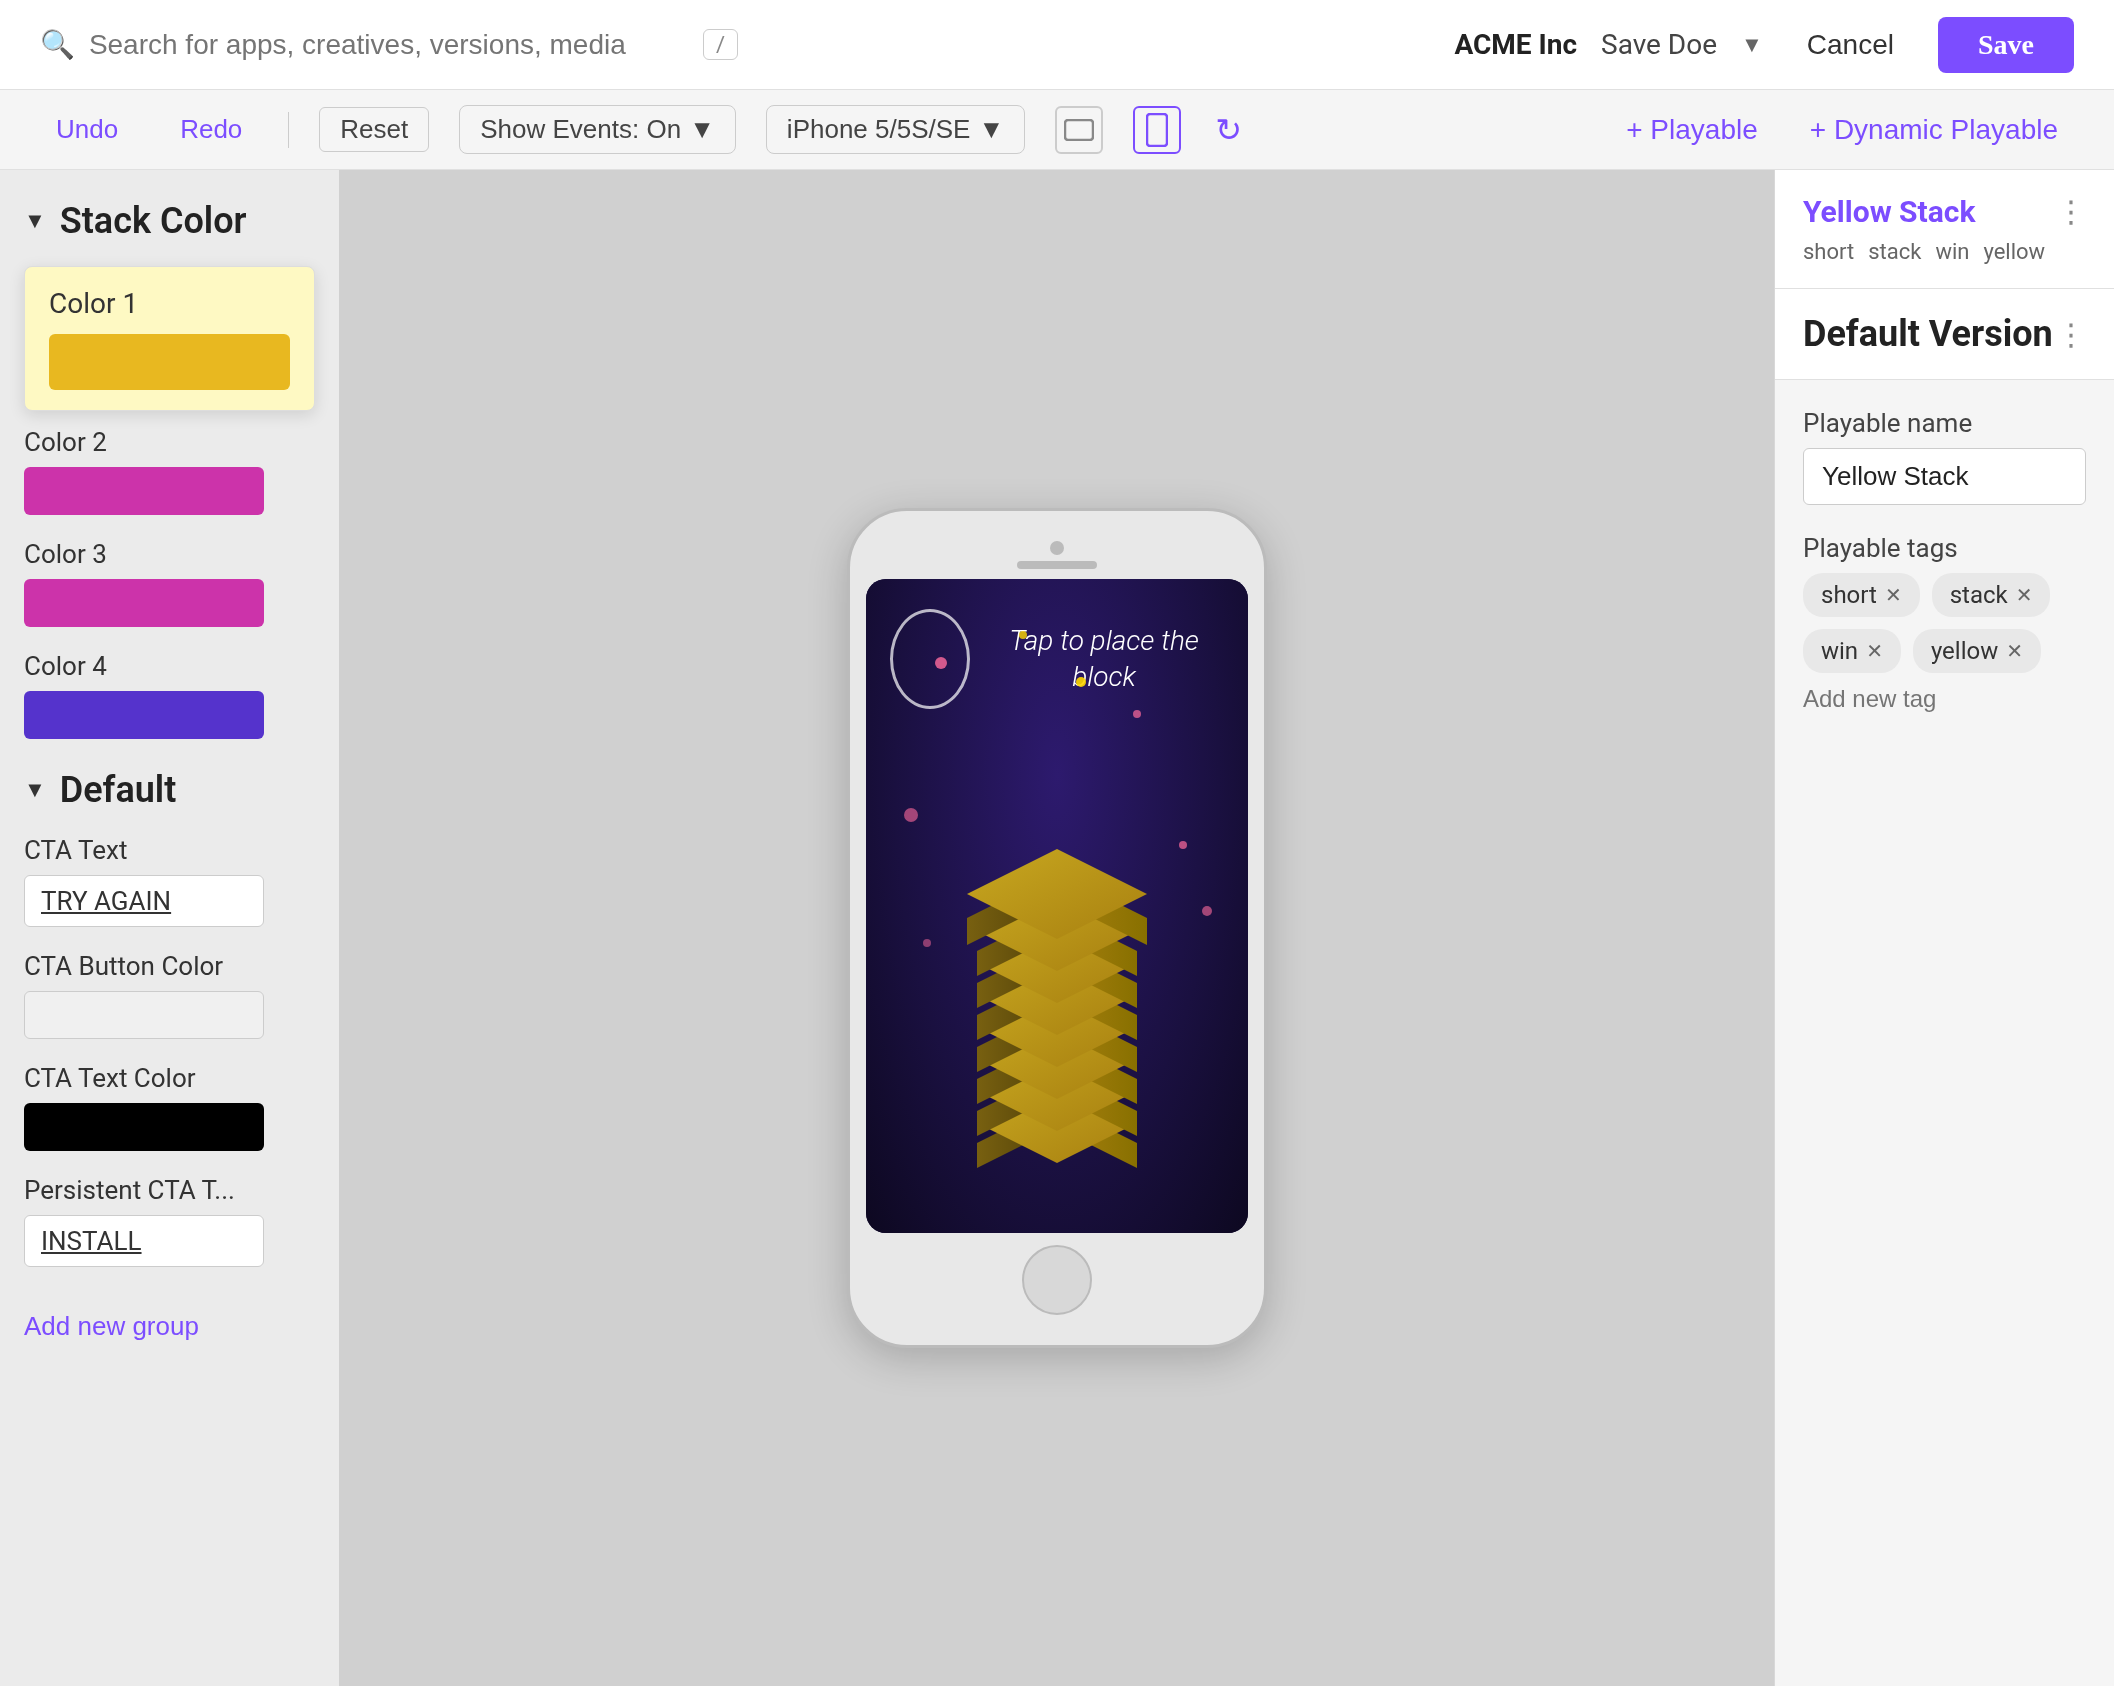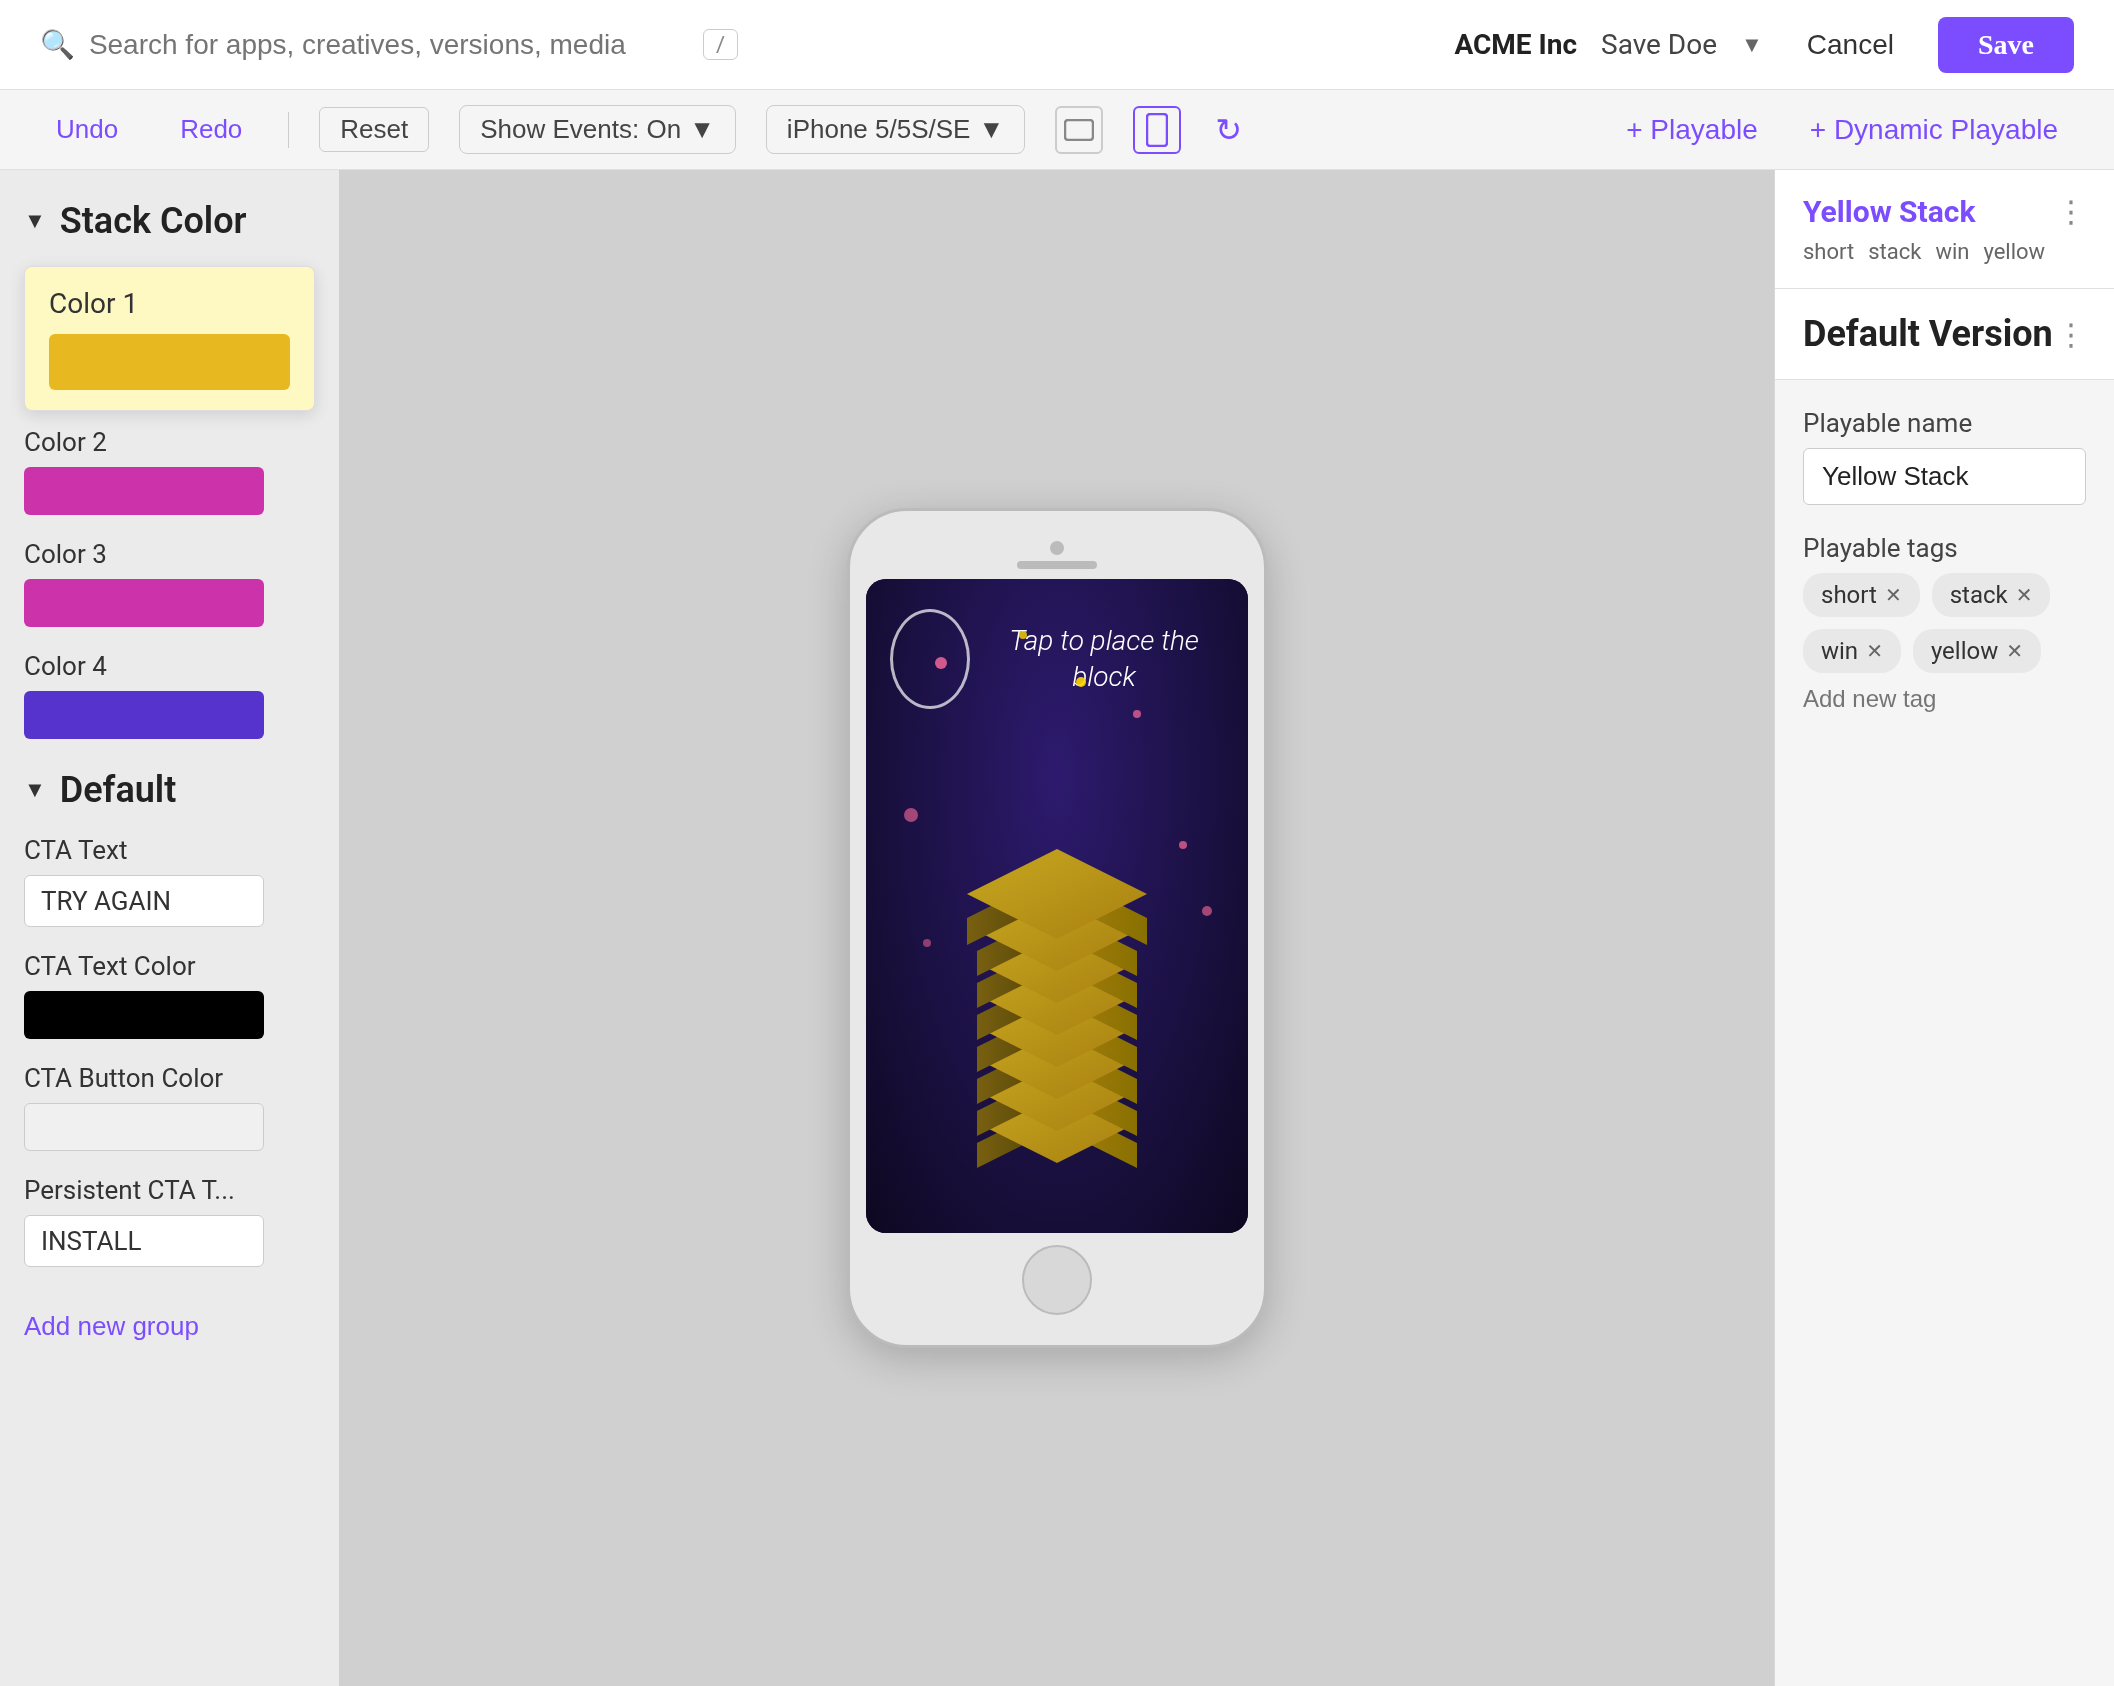--- a/index.html
+++ b/index.html
@@ -228,20 +228,21 @@
       margin-bottom: 10px;
     }
     .field-value {
       font-size: 26px;
       color: #333;
       background: #fff;
       border: 1px solid #ccc;
       border-radius: 6px;
       padding: 10px 16px;
       width: 240px;
+      text-decoration: underline;
     }
     .add-group-link {
       color: #7c4dff;
       font-size: 26px;
       cursor: pointer;
       background: none;
       border: none;
       margin-top: 20px;
     }
 
@@ -577,27 +578,27 @@
         <span class="section-arrow">▼</span>
         <span class="section-title">Default</span>
       </div>
 
       <div class="field-group">
         <div class="field-label">CTA Text</div>
         <div class="field-value">TRY AGAIN</div>
       </div>
 
       <div class="field-group">
+        <div class="field-label">CTA Button Color</div>
+        <div class="color-swatch" style="background:#f0f0f0;width:240px;height:48px;border-radius:6px;border:1px solid #ccc;"></div>
+      </div>
+
+      <div class="field-group">
         <div class="field-label">CTA Text Color</div>
         <div class="color-swatch" style="background:#000000;width:240px;height:48px;border-radius:6px;"></div>
-      </div>
-
-      <div class="field-group">
-        <div class="field-label">CTA Button Color</div>
-        <div class="color-swatch" style="background:#f0f0f0;width:240px;height:48px;border-radius:6px;border:1px solid #ccc;"></div>
       </div>
 
       <div class="field-group">
         <div class="field-label">Persistent CTA T...</div>
         <div class="field-value">INSTALL</div>
       </div>
     </div>
 
     <button class="add-group-link">Add new group</button>
   </div>

